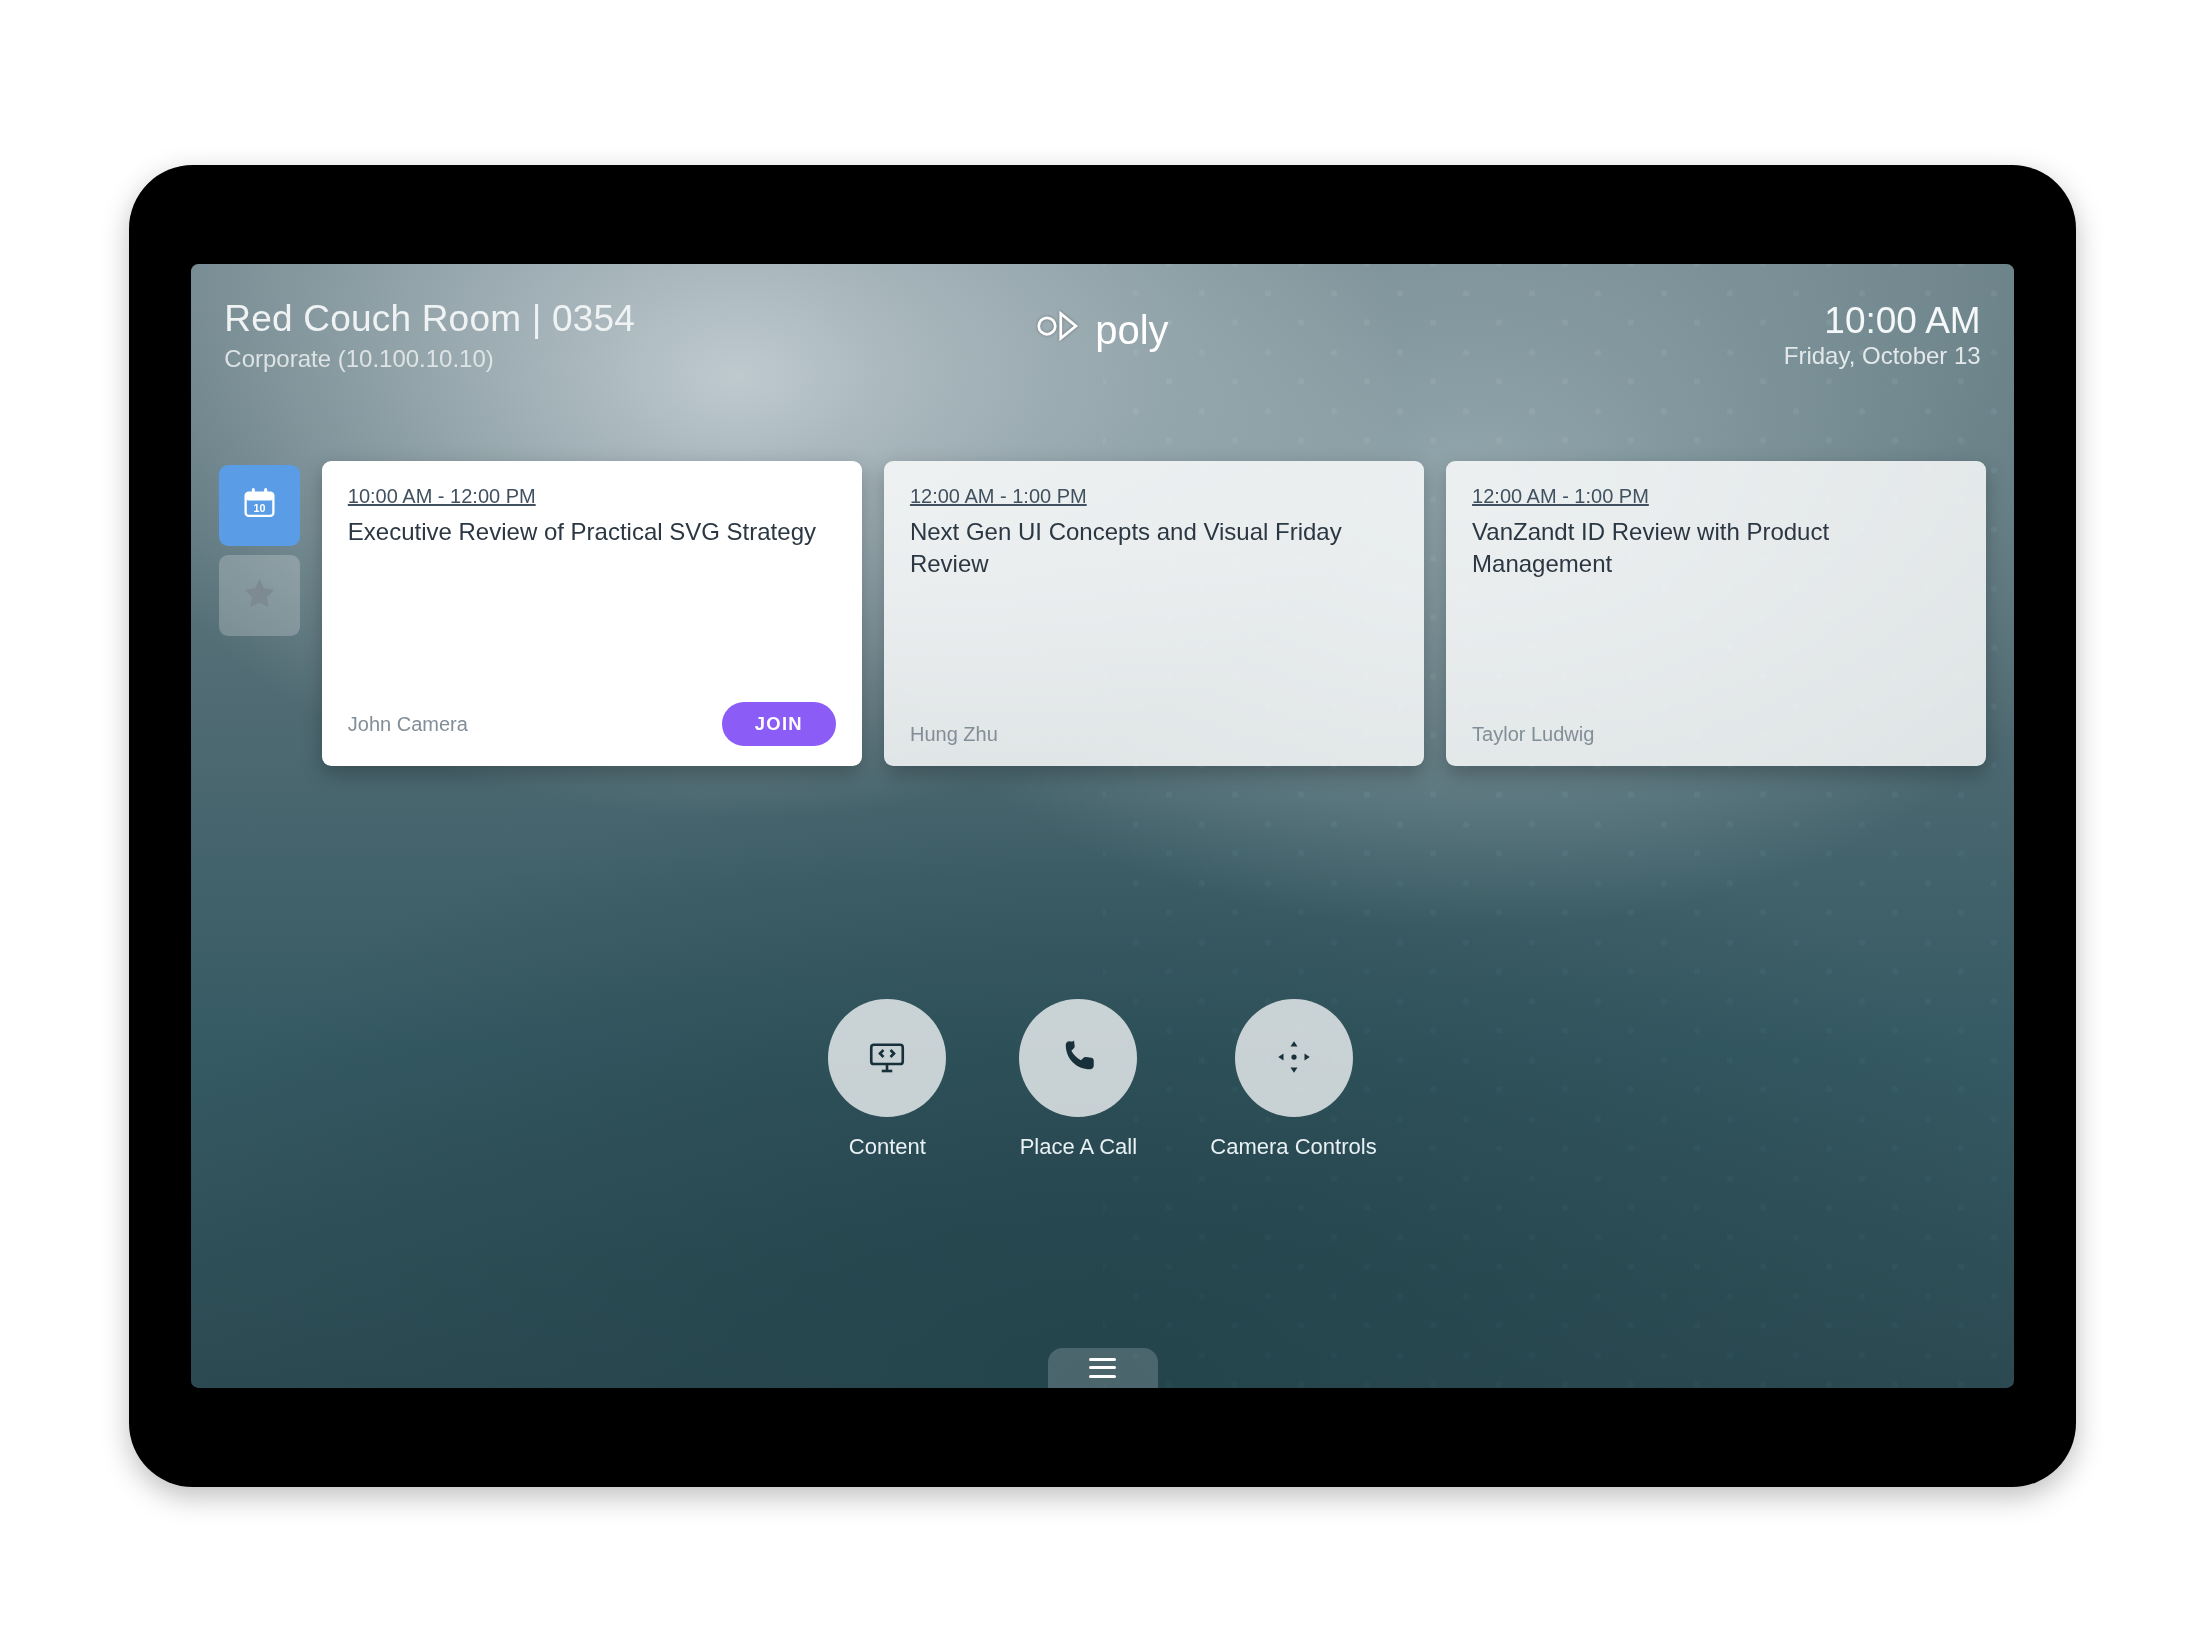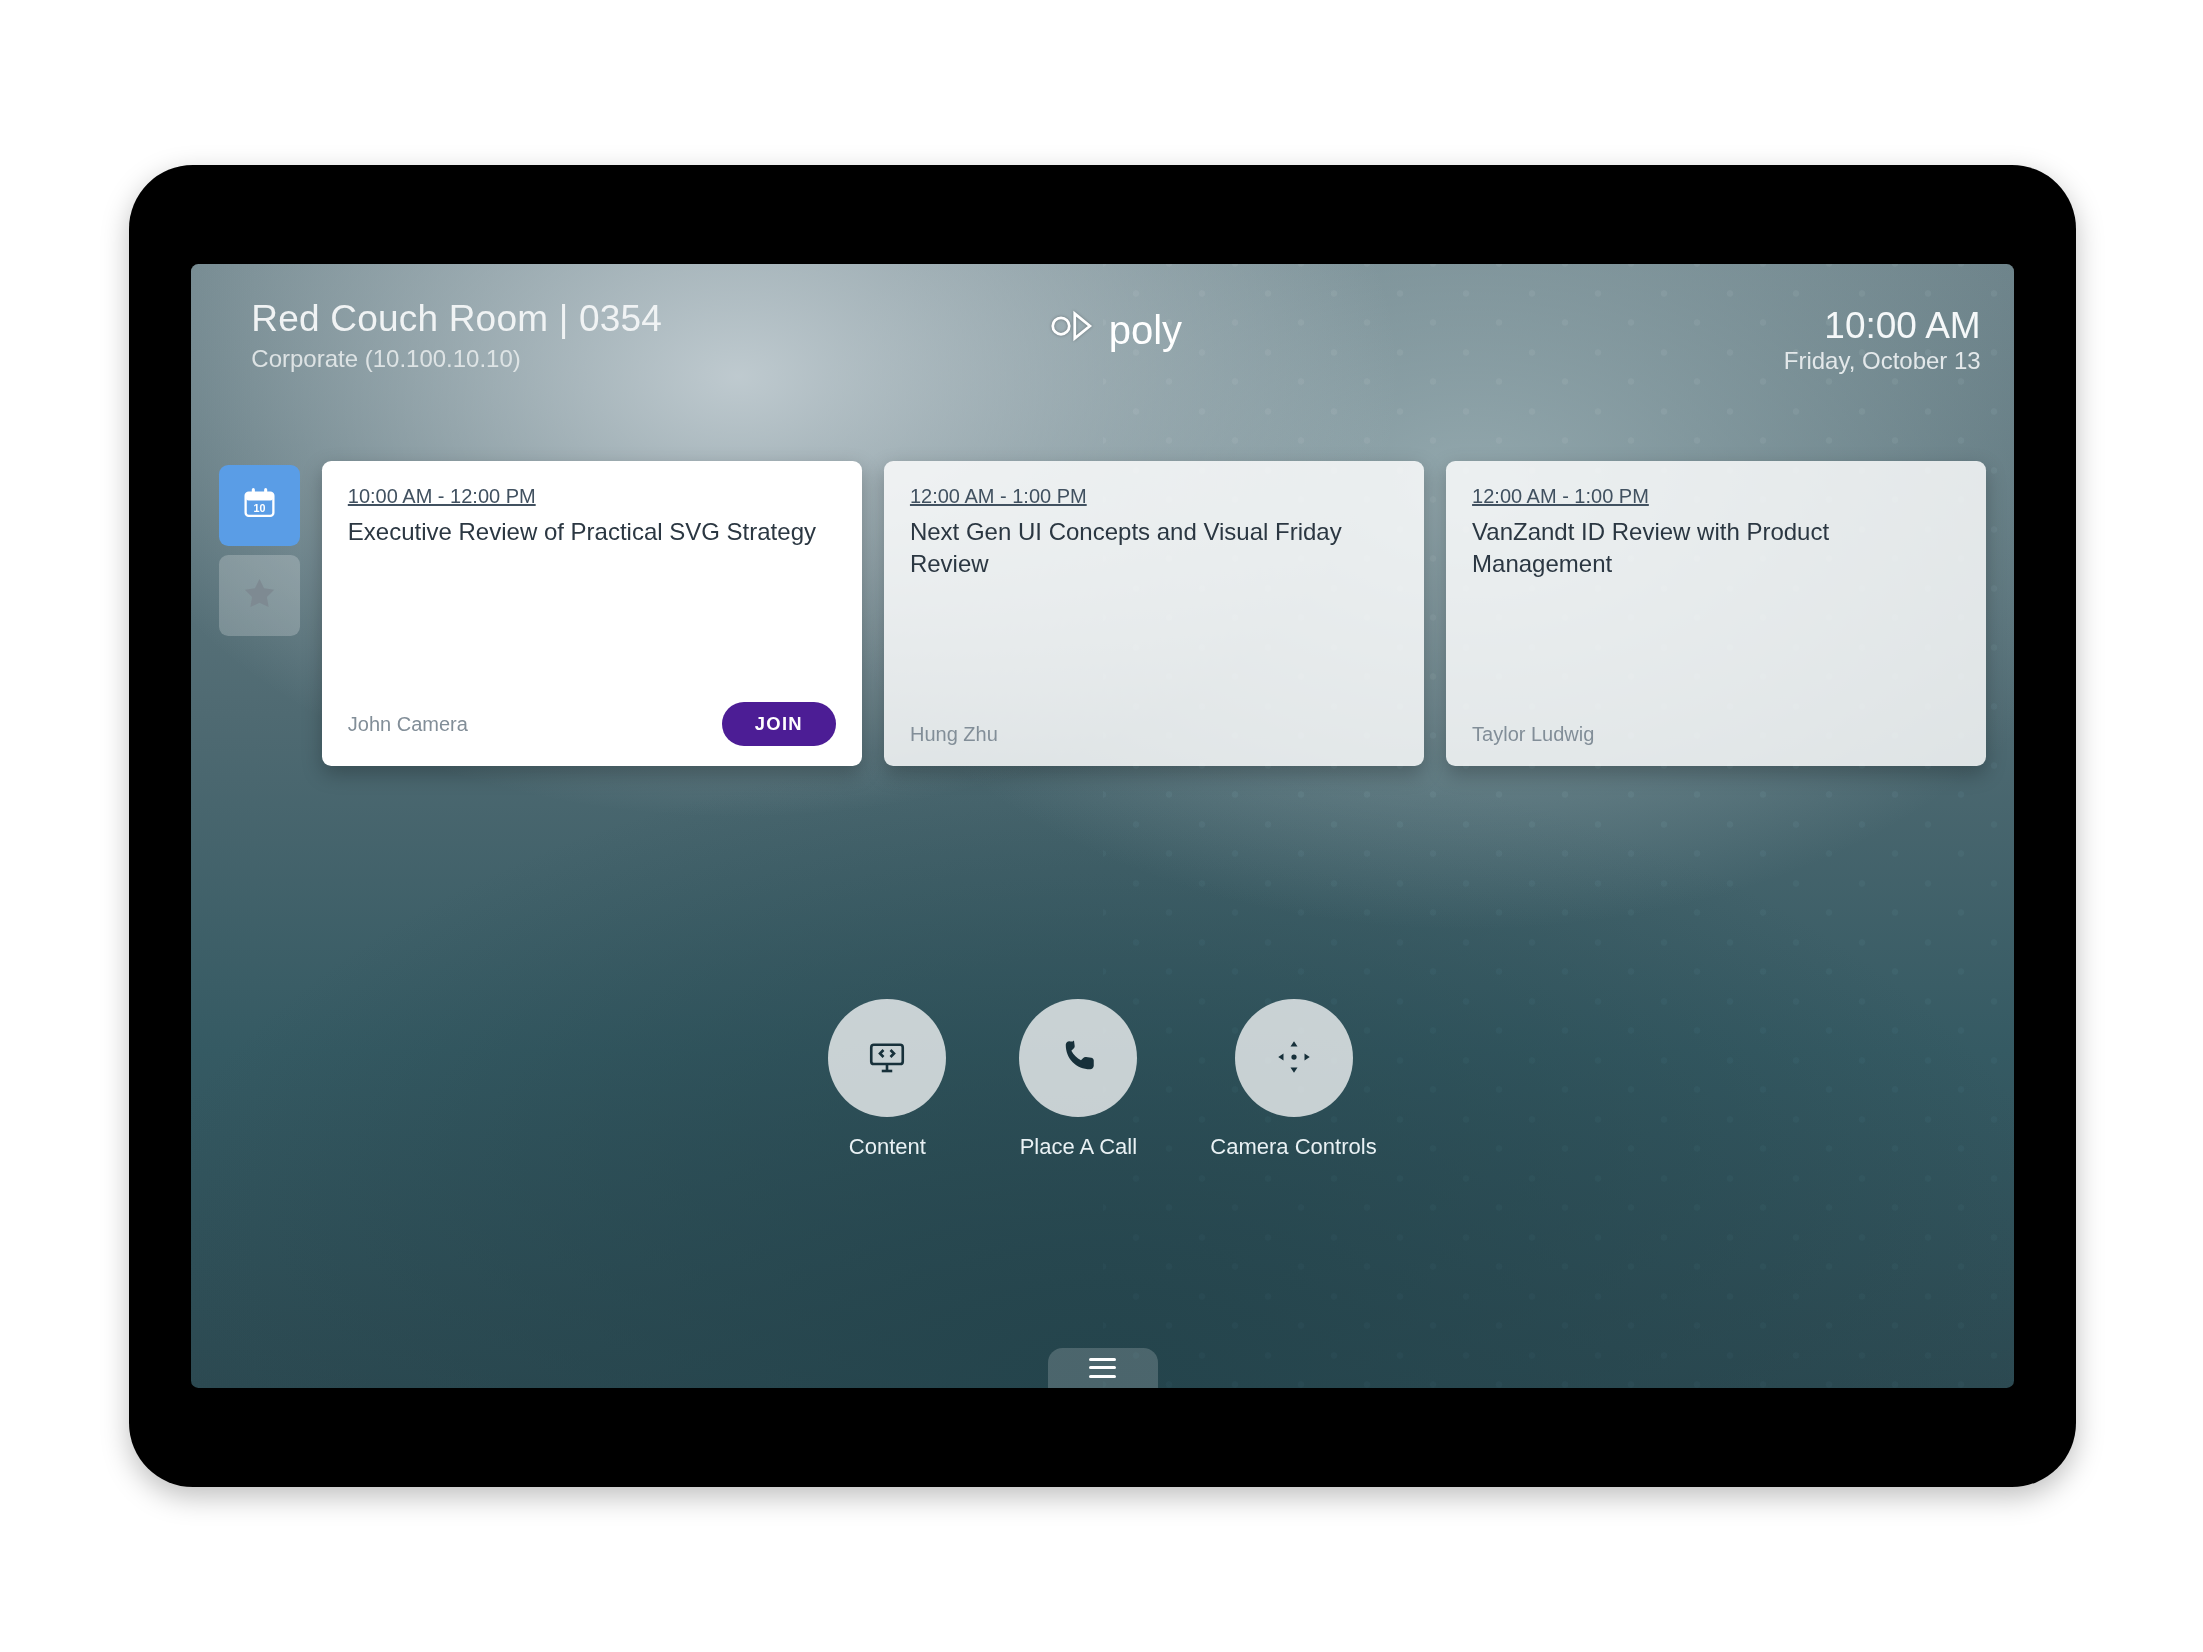--- a/index.html
+++ b/index.html
@@ -45,23 +45,22 @@
     background-size: 66px 59px, 66px 59px;
     background-position: 0 0, 33px 29px;
     pointer-events: none;
     mix-blend-mode: overlay;
   }
 
   
   .header {
     position: absolute;
     top: 31px; left: 33px; right: 33px;
-    display: flex; align-items: flex-end; justify-content: space-between;
+    display: flex; align-items: center; justify-content: space-between;
     z-index: 3;
-    margin-left: 27px;
   }
   .room { line-height: 1.3; }
   .room .name { font-size: 37px; font-weight: 300; color: #f0f3f4; letter-spacing: 0.2px; }
   .room .sub { font-size: 24px; font-weight: 300; color: #e2e7e8; opacity: .95; }
   .brand {
     position: absolute; left: 0; right: 0; top: 9.2px; text-align: center; pointer-events: none;
   }
   .brand .logo {
     display: inline-flex; align-items: center; gap: 14.7px; color: #fff; font-weight: 500; font-size: 40px;
   }
@@ -93,21 +92,21 @@
     box-shadow: 0 7.3px 20px rgba(0,0,0,.25);
     display: flex; flex-direction: column;
   }
   .card.secondary { background: rgba(255,255,255,.82); }
   .card .time { font-size: 20px; color: #415160; text-decoration: underline; }
   .card .title { margin-top: 7.3px; font-size: 24px; color: #2b3742; line-height: 1.35; }
   .card .spacer { flex: 1; }
   .card .row { display: flex; align-items: center; justify-content: space-between; margin-top: 13px; gap: 14.7px; }
   .card .organizer { font-size: 20px; color: #828e98; }
   .join {
-    background: #4c1d95; color: #fff; border: none; border-radius: 917px;
+    background: #8b5cf6; color: #fff; border: none; border-radius: 917px;
     padding: 11px 33px; font-weight: 700; letter-spacing: 1.3px; font-size: 18.4px;
   }
 
   
   .actions {
     position: absolute; left: 0; right: 0; top: 735px;
     display: flex; justify-content: center; gap: 73px; z-index: 2;
   }
   .action { display: flex; flex-direction: column; align-items: center; gap: 16.5px; }
   .circle {

